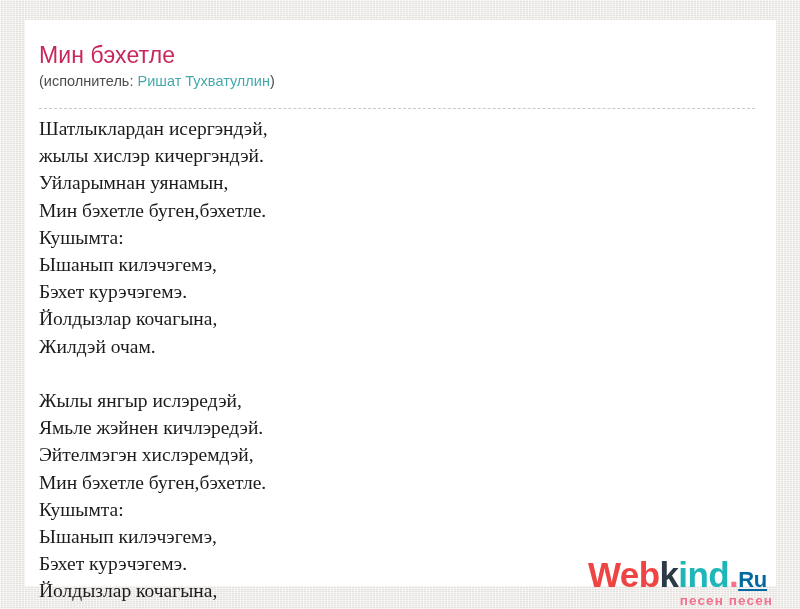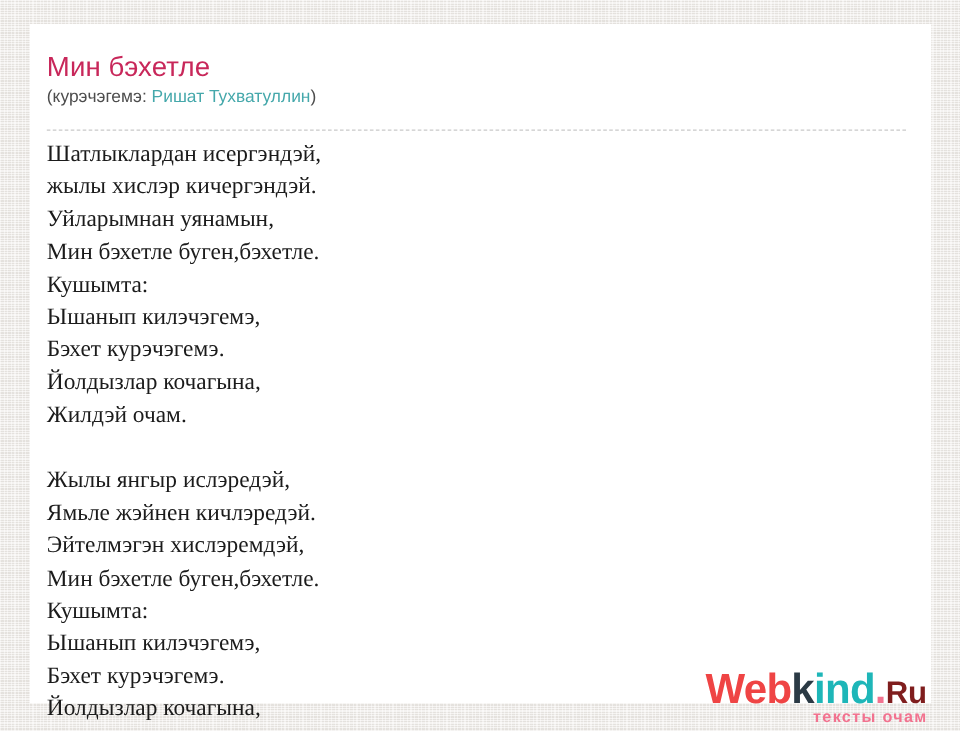--- a/index.html
+++ b/index.html
@@ -105,23 +105,24 @@
     letter-spacing: -0.6px;
     white-space: nowrap;
     margin: 0;
   }
 
   .logo-web { color: #ef4444; }
   .logo-k   { color: #2b3a45; }
   .logo-ind { color: #1eb6b8; margin-top: 41px; }
   .logo-dot { color: #f2728f; }
   .logo-ru  {
-    color: #7f1d1d;
-    font-size: 26px;
+    color: #0369a1;
+    font-size: 22px;
     letter-spacing: -0.2px;
+    text-decoration: underline;
   }
 
   .logo-tagline {
     font-family: "Liberation Sans", sans-serif;
     font-size: 13.5px;
     font-weight: bold;
     color: #f2728f;
     letter-spacing: 1.1px;
     margin: -4px 0 0 0;
     text-align: right;
@@ -131,21 +132,21 @@
 </style>
 </head>
 <body>
 
 <div id="page-root">
 
   <div class="content-card">
 
     <div class="song-header">
       <h1 class="song-title">Мин бэхетле</h1>
-      <p class="artist-line"><span>(курэчэгемэ: </span><a class="artist-link" href="#">Ришат Тухватуллин</a><span>)</span></p>
+      <p class="artist-line"><span>(исполнитель: </span><a class="artist-link" href="#">Ришат Тухватуллин</a><span>)</span></p>
     </div>
 
     <div class="header-rule"></div>
 
     <pre class="lyrics">Шатлыклардан исергэндэй,
 жылы хислэр кичергэндэй.
 Уйларымнан уянамын,
 Мин бэхетле буген,бэхетле.
 Кушымта:
 Ышанып килэчэгемэ,
@@ -158,18 +159,18 @@
 Эйтелмэгэн хислэремдэй,
 Мин бэхетле буген,бэхетле.
 Кушымта:
 Ышанып килэчэгемэ,
 Бэхет курэчэгемэ.
 Йолдызлар кочагына,
 Жилдэй очам.</pre>
 
     <div class="site-logo">
       <div class="logo-wordmark"><span class="logo-web">Web</span><span class="logo-k">k</span><span class="logo-ind">ind</span><span class="logo-dot">.</span><span class="logo-ru">Ru</span></div>
-      <div class="logo-tagline">тексты очам</div>
+      <div class="logo-tagline">песен песен</div>
     </div>
 
   </div>
 
 </div>
 
 </body></html>

